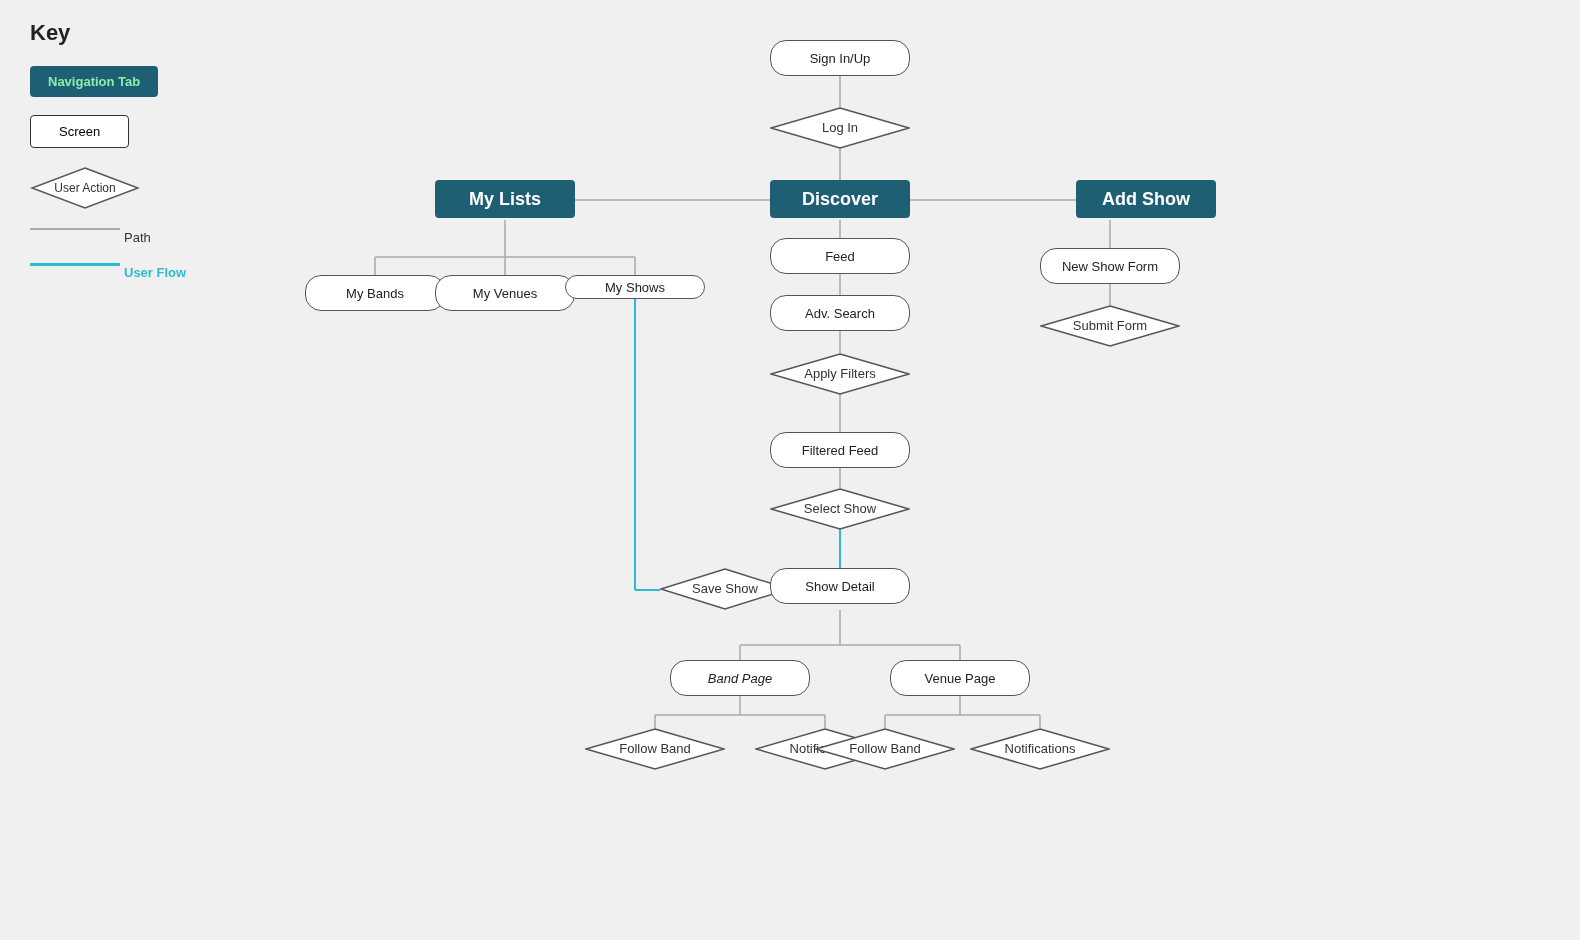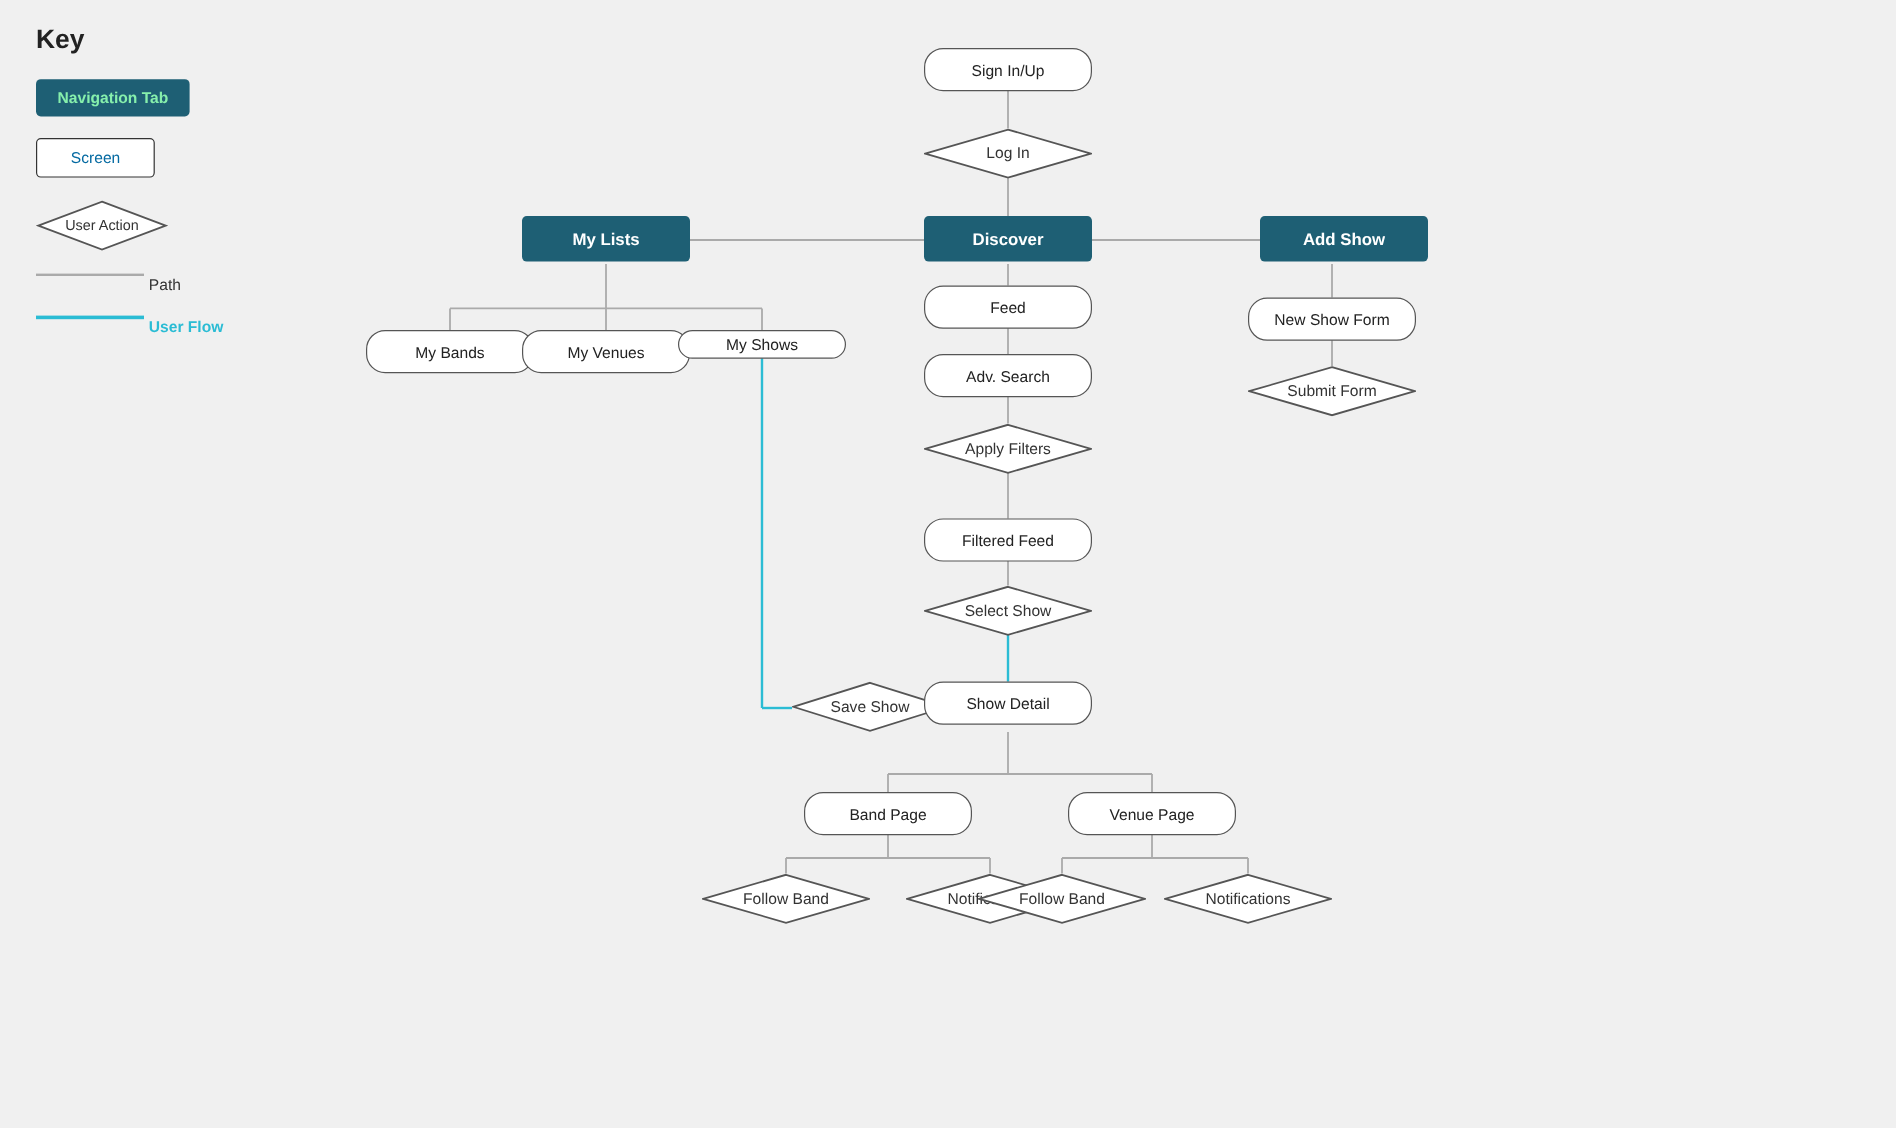--- a/index.html
+++ b/index.html
@@ -48,21 +48,21 @@
       border-radius: 4px;
       font-size: 13px;
       font-weight: bold;
     }
 
     .key-screen {
       border: 1.5px solid #333;
       border-radius: 4px;
       padding: 8px 28px;
       font-size: 13px;
-      color: #0369a1;
+      color: #000000;
       background: white;
     }
 
     .key-user-action {
       position: relative;
       width: 110px;
       height: 44px;
     }
 
     .key-user-action svg {
@@ -125,21 +125,21 @@
       text-align: center;
       font-size: 13px;
       color: #222;
     }
 
     .node-nav {
       background: #1e5f74;
       color: white;
       border-radius: 4px;
       font-weight: bold;
-      font-size: 14px;
+      font-size: 18px;
       text-align: center;
     }
 
     .node-screen {
       background: white;
       border: 1.5px solid #555;
       border-radius: 16px;
     }
 
     .node-diamond {
@@ -266,21 +266,21 @@
     </div>
 
     <div class="node node-nav" style="left:175px; top:180px; width:140px; height:38px;">
       <span>My Lists</span>
     </div>
 
     <div class="node node-nav" style="left:510px; top:180px; width:140px; height:38px;">
       <span>Discover</span>
     </div>
 
-    <div class="node node-nav" style="left:790px; top:180px; width:140px; height:38px;">
+    <div class="node node-nav" style="left:816px; top:180px; width:140px; height:38px;">
       <span>Add Show</span>
     </div>
 
     <div class="node node-screen" style="left:45px; top:275px; width:140px; height:36px;">
       <span>My Bands</span>
     </div>
 
     <div class="node node-screen" style="left:175px; top:275px; width:140px; height:36px;">
       <span>My Venues</span>
     </div>
@@ -330,21 +330,21 @@
       <span>New Show Form</span>
     </div>
 
     <div class="node node-diamond" style="left:780px; top:305px; width:140px; height:42px;">
       <svg width="140" height="42" viewBox="0 0 140 42">
         <polygon points="70,1 139,21 70,41 1,21" fill="white" stroke="#555" stroke-width="1.5"></polygon>
         <text x="70" y="25" text-anchor="middle" font-size="13" fill="#333" font-family="Arial">Submit Form</text>
       </svg>
     </div>
 
-    <div class="node node-screen" style="left:410px; top:660px; width:140px; height:36px;">
+    <div class="node node-screen" style="left:410px; top:660px; width:140px; height:36px;font-style:italic;">
       <span>Band Page</span>
     </div>
 
     <div class="node node-screen" style="left:630px; top:660px; width:140px; height:36px;">
       <span>Venue Page</span>
     </div>
 
     <div class="node node-diamond" style="left:325px; top:728px; width:140px; height:42px;">
       <svg width="140" height="42" viewBox="0 0 140 42">
         <polygon points="70,1 139,21 70,41 1,21" fill="white" stroke="#555" stroke-width="1.5"></polygon>

